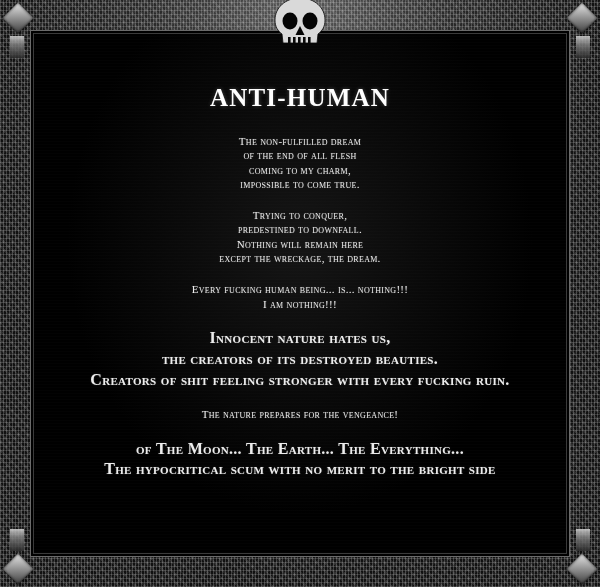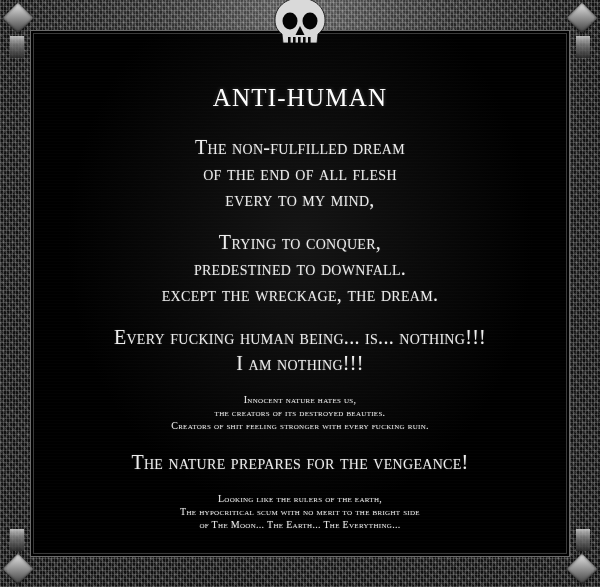--- a/index.html
+++ b/index.html
@@ -128,35 +128,35 @@
 
   .song-title {
     font-family: "Liberation Serif", serif;
     font-size: 25px;
     letter-spacing: 1.2px;
     font-variant: small-caps;
     text-transform: uppercase;
     margin: 28px 0 22px 0;
     color: #ffffff;
     text-shadow: 0 0 4px rgba(255,255,255,0.25);
-    font-weight: 400;
+    font-weight: 700;
   }
 
   .stanza {
     margin: 0 0 17px 0;
     line-height: 1.30;
-    font-size: 20px;
+    font-size: 11px;
     font-variant: small-caps;
     letter-spacing: 0.3px;
     color: #ededed;
     text-shadow: 0 0 2px rgba(255,255,255,0.18);
     max-width: 505px;
   }
   .stanza .line { display: block; white-space: nowrap; }
-  .stanza.wide { font-size: 10px; }
+  .stanza.wide { font-size: 16px; font-weight: bold; }
   .stanza.last { margin-bottom: 0; }
 </style>
 </head>
 <body>
 
 <div class="page">
 
   <div class="frame-band"></div>
 
   <div class="corner-diamond tl"></div>
@@ -187,41 +187,42 @@
     </svg>
   </div>
 
   <div class="inner-plate">
     <div class="content">
       <h1 class="song-title">ANTI-HUMAN</h1>
       <div id="stanzas">
           <p class="stanza">
             <span class="line">The non-fulfilled dream</span>
             <span class="line">of the end of all flesh</span>
-            <span class="line">every to my mind,</span>
+            <span class="line">coming to my charm,</span>
+            <span class="line">impossible to come true.</span>
           </p>
           <p class="stanza">
             <span class="line">Trying to conquer,</span>
             <span class="line">predestined to downfall.</span>
+            <span class="line">Nothing will remain here</span>
             <span class="line">except the wreckage, the dream.</span>
           </p>
           <p class="stanza">
             <span class="line">Every fucking human being... is... nothing!!!</span>
             <span class="line">I am nothing!!!</span>
           </p>
           <p class="stanza wide">
             <span class="line">Innocent nature hates us,</span>
             <span class="line">the creators of its destroyed beauties.</span>
             <span class="line">Creators of shit feeling stronger with every fucking ruin.</span>
           </p>
           <p class="stanza">
             <span class="line">The nature prepares for the vengeance!</span>
           </p>
           <p class="stanza wide last">
-            <span class="line">Looking like the rulers of the earth,</span>
+            <span class="line">of The Moon... The Earth... The Everything...</span>
             <span class="line">The hypocritical scum with no merit to the bright side</span>
-            <span class="line">of The Moon... The Earth... The Everything...</span>
           </p>
         </div>
     </div>
   </div>
 
 </div>
 
 </body></html>

